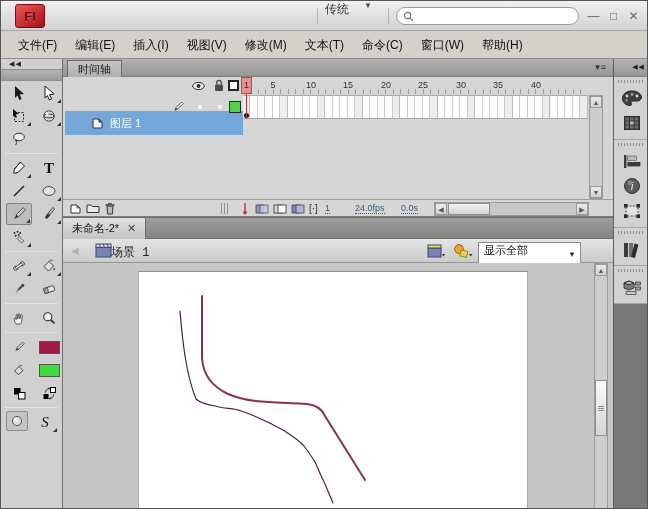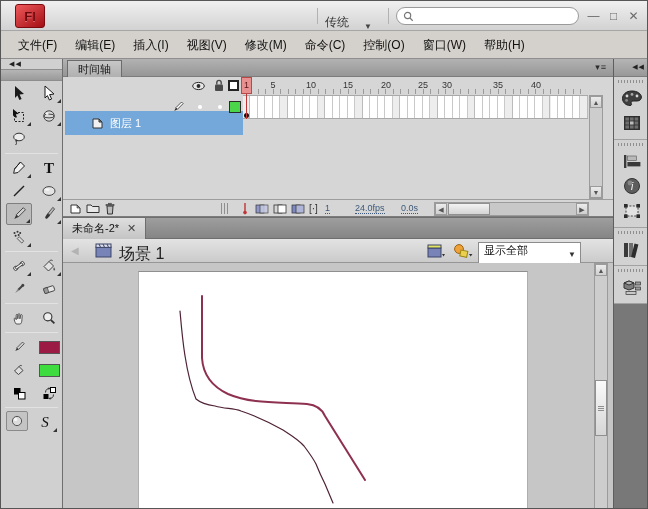--- a/index.html
+++ b/index.html
@@ -4,21 +4,21 @@
 <style>
   html,body{margin:0;padding:0;background:#4a4a4a;}
   *{box-sizing:border-box;font-family:"Liberation Sans","DejaVu Sans",sans-serif;}
   #app{position:relative;width:648px;height:509px;background:#8a8a8a;border:1px solid #565656;overflow:hidden;}
   .abs{position:absolute;}
 
   
   #titlebar{left:0;top:0;width:648px;height:30px;background:linear-gradient(#f0f0f0,#d2d2d2);border-bottom:1px solid #a6a6a6;}
   #fl-logo{left:14px;top:3px;width:30px;height:24px;border-radius:3px;background:linear-gradient(145deg,#ef5a5c,#a30e14);border:1px solid #7c0a0e;color:#6d090c;font-weight:bold;font-size:13px;display:flex;align-items:center;justify-content:center;text-shadow:0 1px 0 rgba(255,160,160,.5);}
   .tb-sep{top:7px;width:1px;height:16px;background:#b2b2b2;}
-  #workspace-switcher{left:324px;top:0;height:30px;display:flex;align-items:flex-end;gap:15px;font-size:12px;color:#333;cursor:default;}
+  #workspace-switcher{left:324px;top:0;height:30px;display:flex;align-items:flex-start;gap:15px;font-size:12px;color:#333;cursor:default;}
   #workspace-switcher .caret{font-size:8px;color:#444;}
   #search-box{left:395px;top:6px;width:183px;height:18px;border:1px solid #9a9a9a;border-radius:9px;background:#fff;display:flex;align-items:center;padding:0 6px;}
   #search-box input{border:none;outline:none;flex:1;font-size:11px;height:14px;padding:0;margin-left:4px;background:transparent;}
   .win-btn{top:7px;width:17px;height:16px;color:#6a6a6a;font-size:12px;line-height:16px;text-align:center;cursor:default;}
 
   
   #menubar{left:0;top:30px;width:648px;height:28px;background:#d4d1cc;border-bottom:1px solid #8f8f8f;display:flex;align-items:center;padding-left:8px;}
   .menu-item{padding:0 9px;font-size:12px;color:#111;line-height:28px;white-space:nowrap;}
 
   
@@ -61,21 +61,21 @@
   .hot-text{font-size:9px;color:#3d5a7a;border-bottom:1px dotted #3d5a7a;position:absolute;top:3px;}
   .st-icon{position:absolute;top:2px;}
 
   
   #doc-bar{left:0;top:158px;width:550px;height:22px;background:linear-gradient(#9e9e9e,#858585);border-top:1px solid #6e6e6e;border-bottom:1px solid #6e6e6e;}
   #doc-tab{position:absolute;left:0;top:0;height:21px;padding:0 9px;background:linear-gradient(#dedede,#c4c4c4);border-right:1px solid #6e6e6e;display:flex;align-items:center;gap:8px;font-size:11px;color:#111;}
   #doc-tab .close{color:#444;font-size:11px;}
 
   
   #edit-bar{left:0;top:180px;width:550px;height:24px;background:linear-gradient(#e3e3e3,#cbcbcb);border-bottom:1px solid #969696;}
-  #scene-label{position:absolute;left:56px;top:5px;font-size:16px;color:#222;}
+  #scene-label{position:absolute;left:48px;top:5px;font-size:12px;color:#222;font-family:Liberation Mono, monospace;}
   #zoom-select{position:absolute;left:415px;top:3px;width:103px;height:32px;background:#fff;border:1px solid #8c8c8c;font-size:11px;color:#111;line-height:15px;padding-left:5px;}
   #zoom-select .caret{position:absolute;right:4px;top:4px;font-size:8px;color:#333;}
 
   
   #stage-area{left:0;top:204px;width:550px;height:247px;background:#c6c6c6;overflow:hidden;}
   #stage{position:absolute;left:75px;top:8px;width:390px;height:239px;background:#fff;border:1px solid #aeaeae;border-top-color:#8f8f8f;}
 
   
   #dock{left:612px;top:58px;width:36px;height:451px;background:#787878;border-left:1px solid #5e5e5e;display:flex;flex-direction:column;}
   #dock-header{height:18px;background:linear-gradient(#b5b5b5,#989898);border-bottom:1px solid #7c7c7c;font-size:7px;color:#222;text-align:right;padding:4px 4px 0 0;letter-spacing:1px;}
@@ -108,22 +108,22 @@
     <div class="win-btn abs" style="left:604px">□</div>
     <div class="win-btn abs" style="left:624px">✕</div>
   </div>
 
   <div id="menubar" class="abs">
     <span class="menu-item">文件(F)</span>
     <span class="menu-item">编辑(E)</span>
     <span class="menu-item">插入(I)</span>
     <span class="menu-item">视图(V)</span>
     <span class="menu-item">修改(M)</span>
+    <span class="menu-item">文本(T)</span>
     <span class="menu-item">命令(C)</span>
-    <span class="menu-item">控制(O)</span>
     <span class="menu-item">窗口(W)</span>
     <span class="menu-item">帮助(H)</span>
   </div>
 
   <div id="toolbar" class="abs">
     <div id="toolbar-collapse">◀◀</div>
     <div id="toolbar-tabstrip"></div>
 
     <div class="tool-row">
       <div class="tool">
@@ -341,21 +341,21 @@
           <rect x="1" y="5.5" width="8" height="6.5" rx="1" fill="#4a4a4a"></rect>
           <path d="M2.8 5.5 V3.6 a2.2 2.2 0 0 1 4.4 0 V5.5" fill="none" stroke="#4a4a4a" stroke-width="1.4"></path>
         </svg>
       <div class="abs" style="left:165px;top:3px;width:11px;height:11px;border:2px solid #222;background:#fff"></div>
 
       <span class="ruler-num" style="left:202px">5</span>
       <span class="ruler-num" style="left:240px">10</span>
       <span class="ruler-num" style="left:277px">15</span>
       <span class="ruler-num" style="left:315px">20</span>
       <span class="ruler-num" style="left:352px">25</span>
-      <span class="ruler-num" style="left:376px">30</span>
+      <span class="ruler-num" style="left:390px">30</span>
       <span class="ruler-num" style="left:427px">35</span>
       <span class="ruler-num" style="left:465px">40</span>
       <div id="ruler-ticks"></div>
 
       <div id="layer-row" style="background: rgb(116, 168, 218); margin-top: 16px;">
         <svg style="margin-left:26px" width="13" height="13" viewBox="0 0 13 13">
             <path d="M2 2 H8 L11 5 V11 H2 Z" fill="#f2f2f2" stroke="#333"></path>
             <path d="M8 2 L8 5 L11 5 Z" fill="#888" stroke="#333"></path>
           </svg>
         <span class="lname">图层 1</span>

